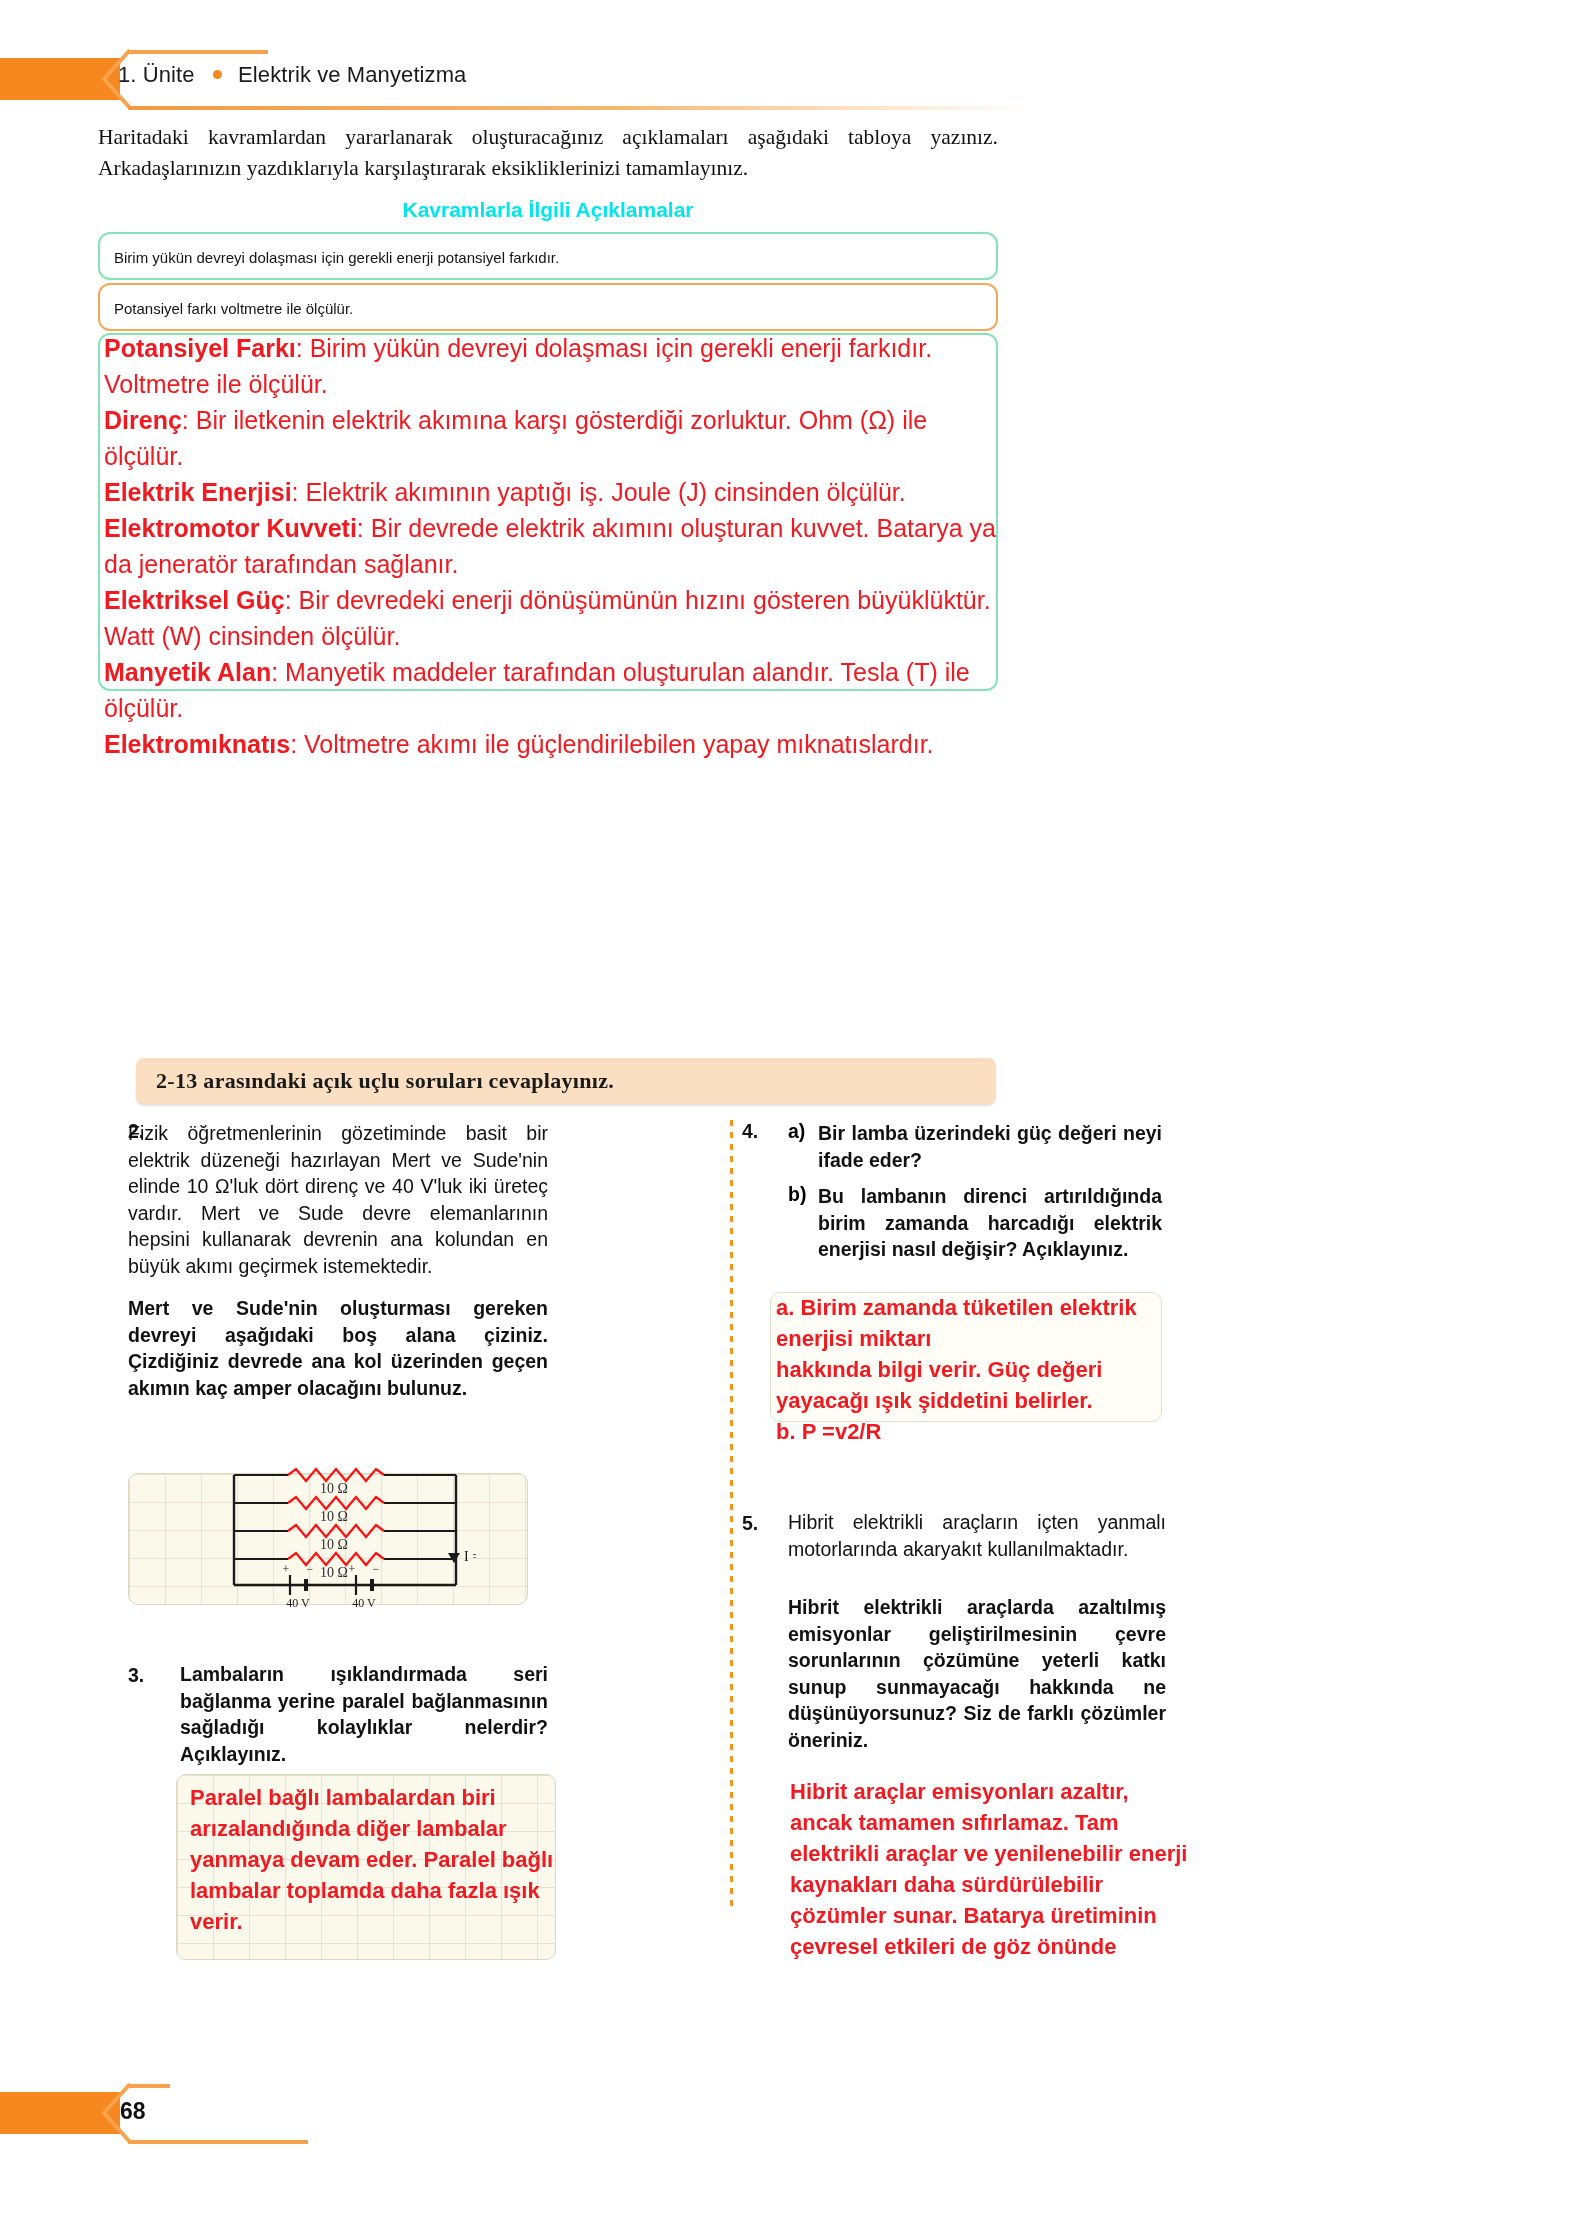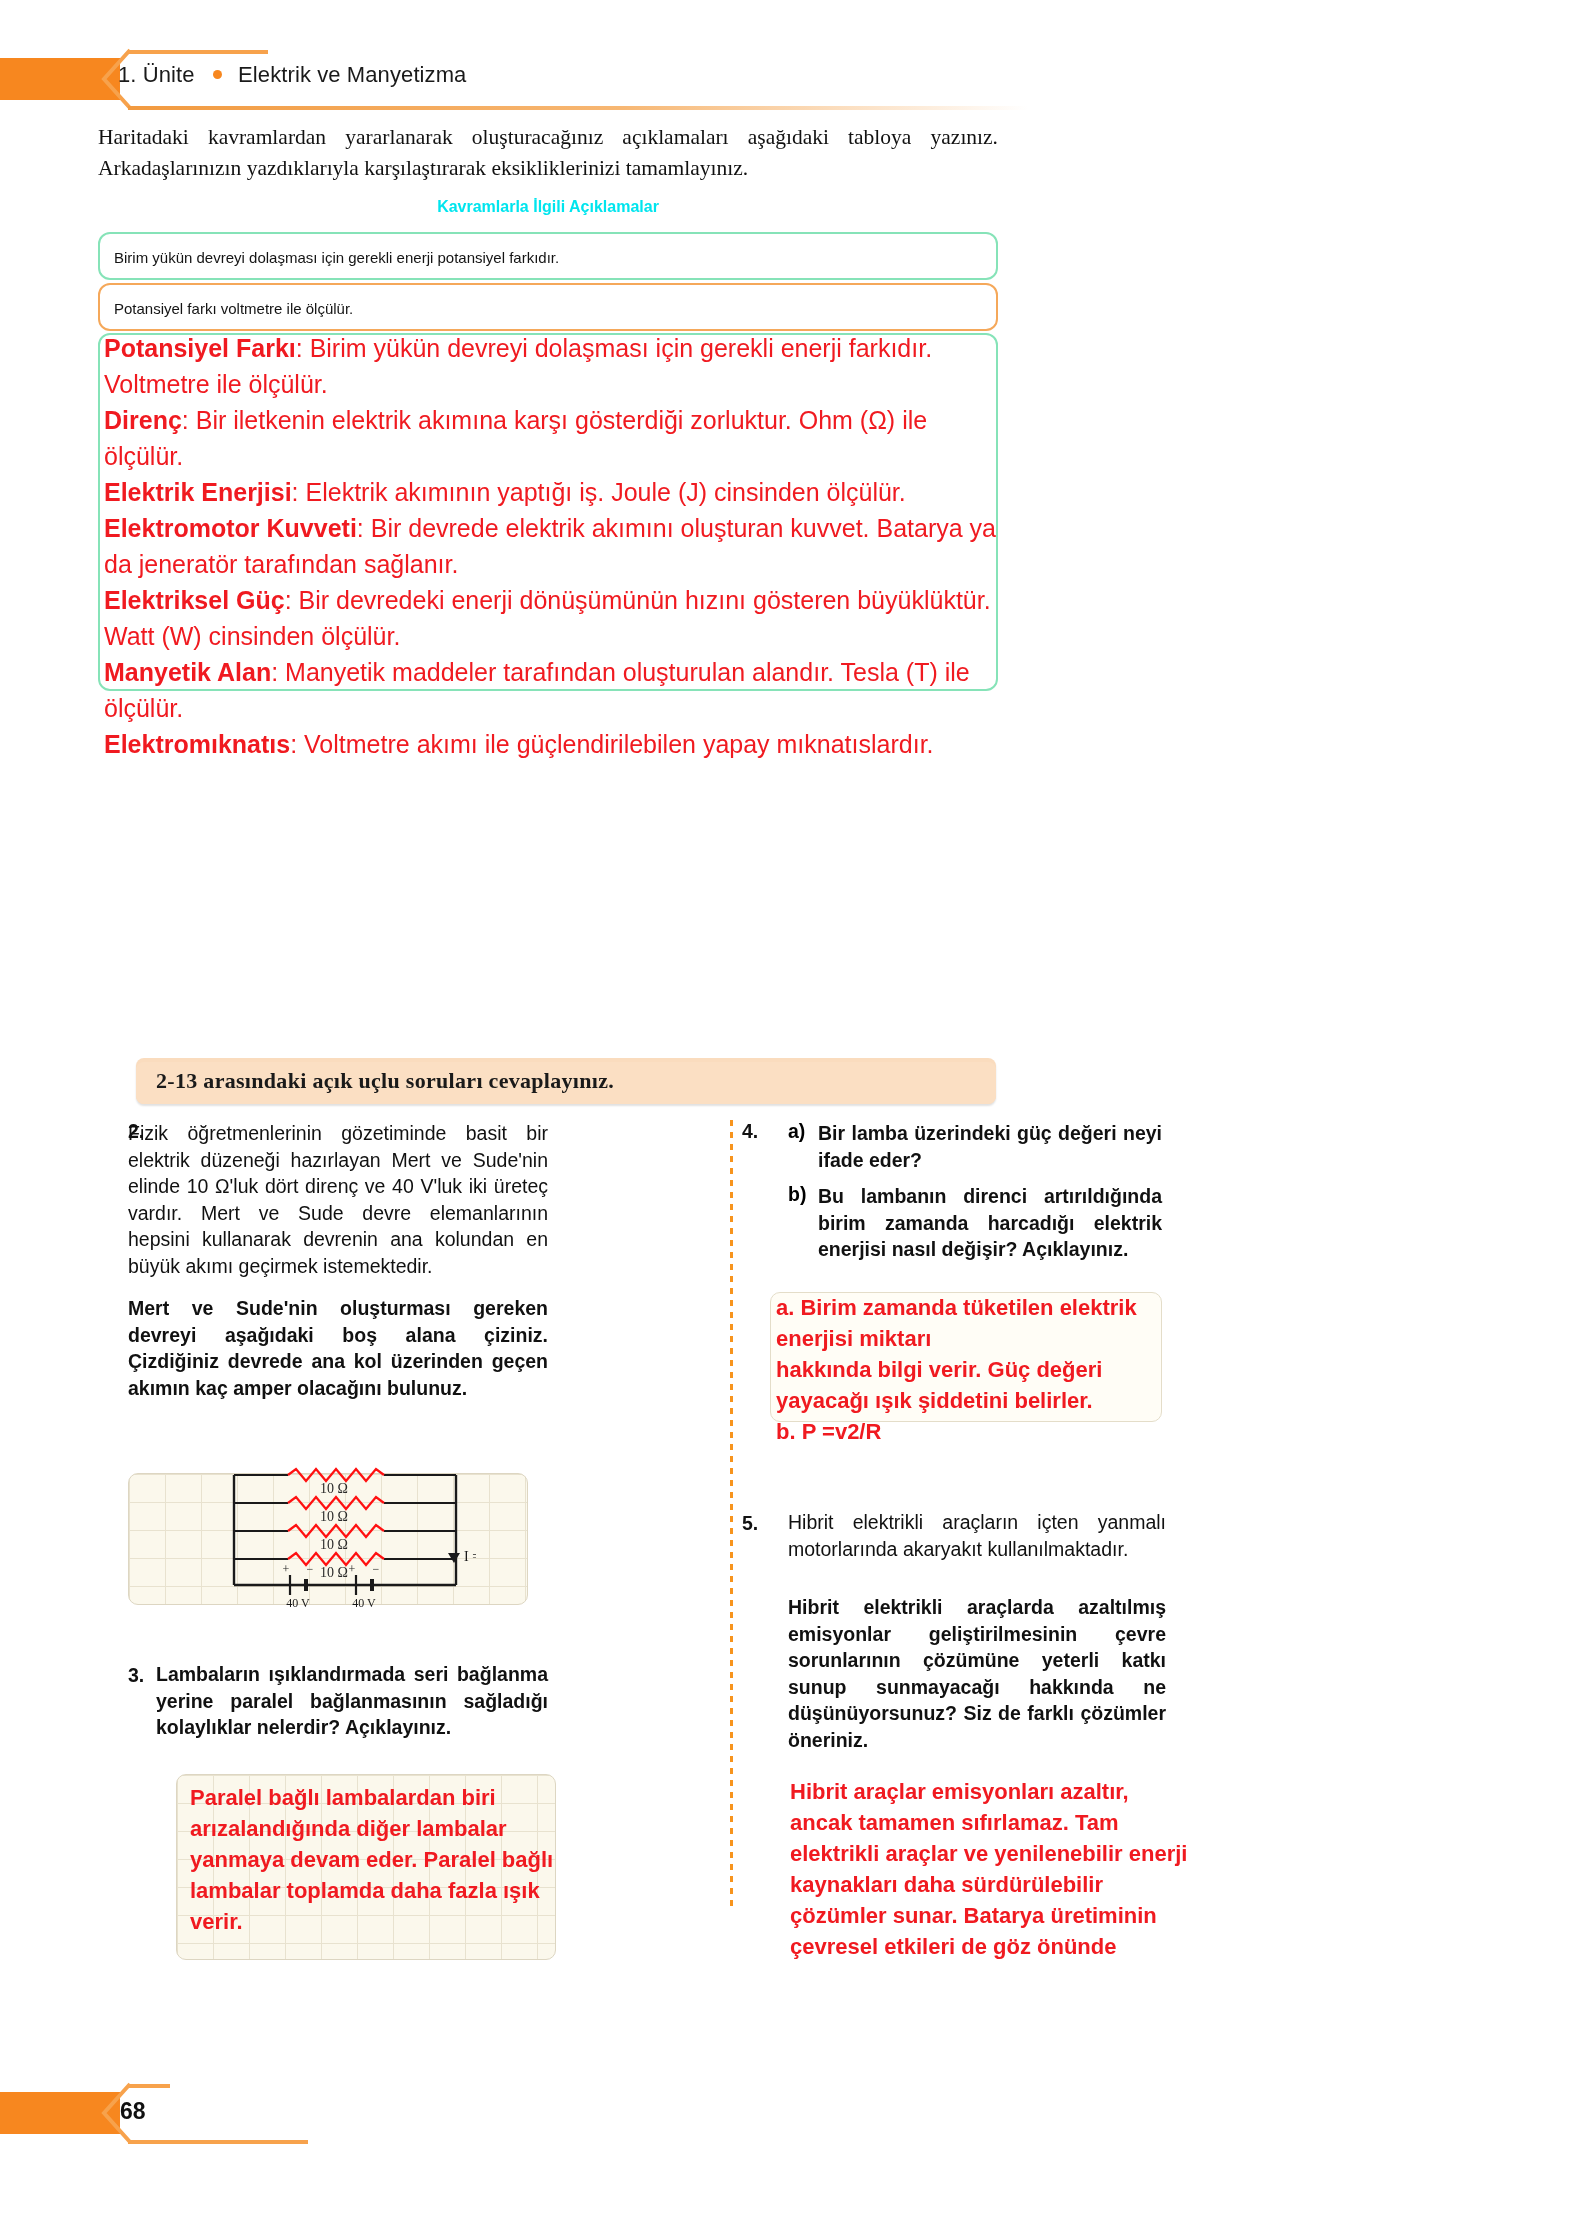--- a/index.html
+++ b/index.html
@@ -70,21 +70,21 @@
     text-align: justify;
     color: #111;
   }
 
   
   .cyan-title {
     position: absolute;
     left: 98px; top: 198px;
     width: 900px;
     text-align: center;
-    font-size: 16px;
+    font-size: 21px;
     font-weight: bold;
     color: #00e5ee;
   }
 
   
   .ansbox {
     position: absolute;
     left: 98px;
     width: 900px;
     border-radius: 12px;
@@ -367,21 +367,21 @@
       <text x="148" y="140">40 V</text>
     </g>
 
     <polygon points="232,86 244,86 238,96" fill="#1a1a1a"></polygon>
     <text x="248" y="94" font-family="Liberation Serif, serif" font-size="14" fill="#1a1a1a">I = 32 A</text>
   </svg>
 </div>
 
 <div style="position:absolute;left:128px;top:1664px;width:420px;">
   <div class="qnum" style="position:relative">3.</div>
-  <div class="qtext bold" style="margin-left:28px;margin-top:-26px">Lambaların ışıklandırmada seri bağlanma yerine paralel bağlanmasının sağladığı kolaylıklar nelerdir? Açıklayınız.</div>
+  <div class="qtext bold" style="margin-left:52px;margin-top:-26px">Lambaların ışıklandırmada seri bağlanma yerine paralel bağlanmasının sağladığı kolaylıklar nelerdir? Açıklayınız.</div>
 </div>
 
 <div class="red-ans-card" style="left:176px; top:1774px; width:380px; height:186px;"></div>
 <div class="red-ans-txt" style="left:190px; top:1782px; width:370px;">Paralel bağlı lambalardan biri arızalandığında diğer lambalar yanmaya devam eder. Paralel bağlı lambalar toplamda daha fazla ışık verir.</div>
 
 <div style="position:absolute;left:742px;top:1512px;width:424px;">
   <div class="qnum" style="position:relative">5.</div>
   <div class="qtext" style="margin-left:46px;margin-top:-26px">Hibrit elektrikli araçların içten yanmalı motorlarında akaryakıt kullanılmaktadır.</div>
   <div class="qtext bold" style="margin-left:46px;margin-top:32px">Hibrit elektrikli araçlarda azaltılmış emisyonlar geliştirilmesinin çevre sorunlarının çözümüne yeterli katkı sunup sunmayacağı hakkında ne düşünüyorsunuz? Siz de farklı çözümler öneriniz.</div>
 </div>

